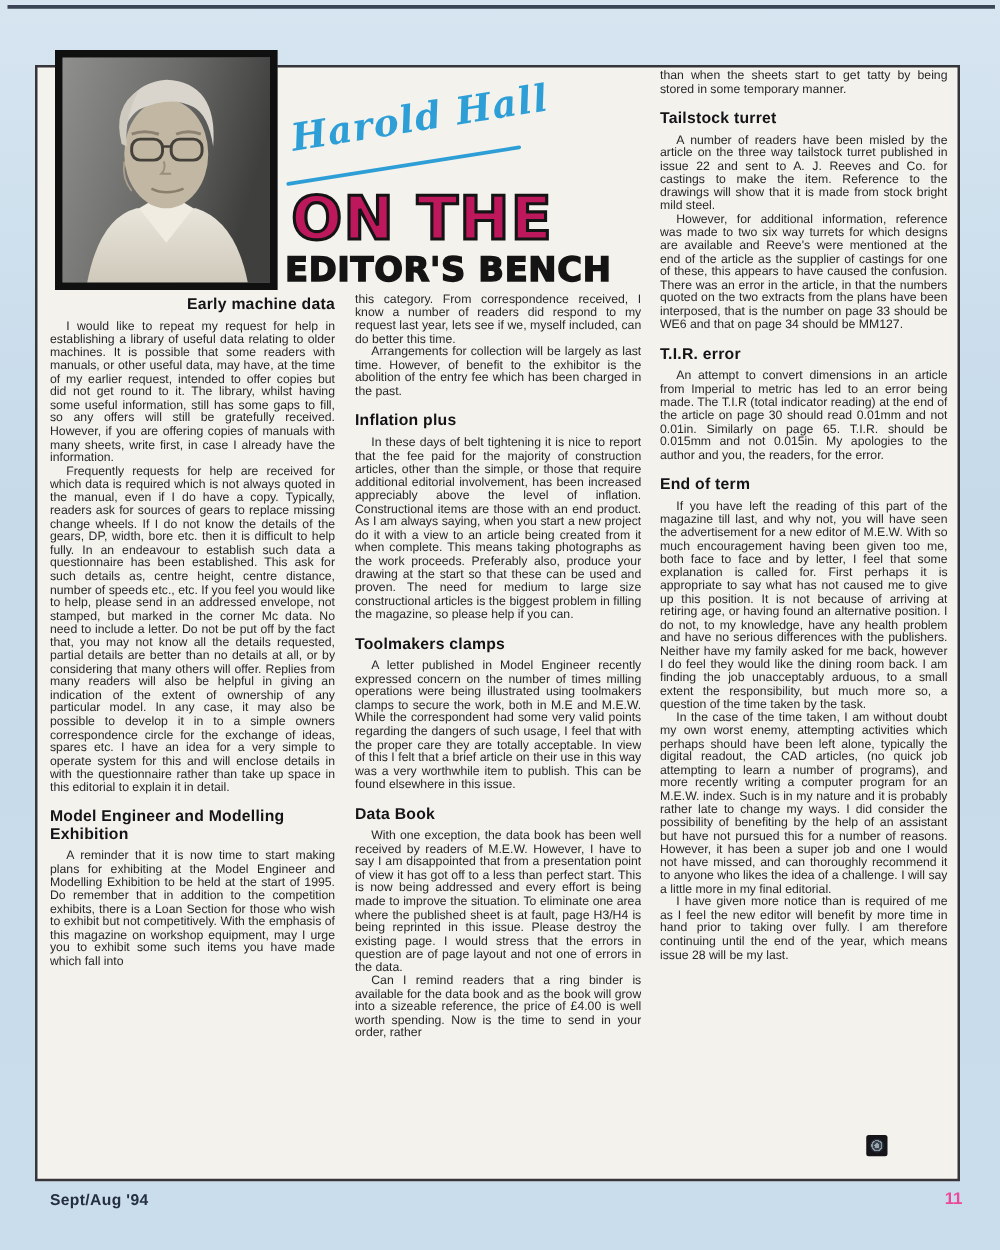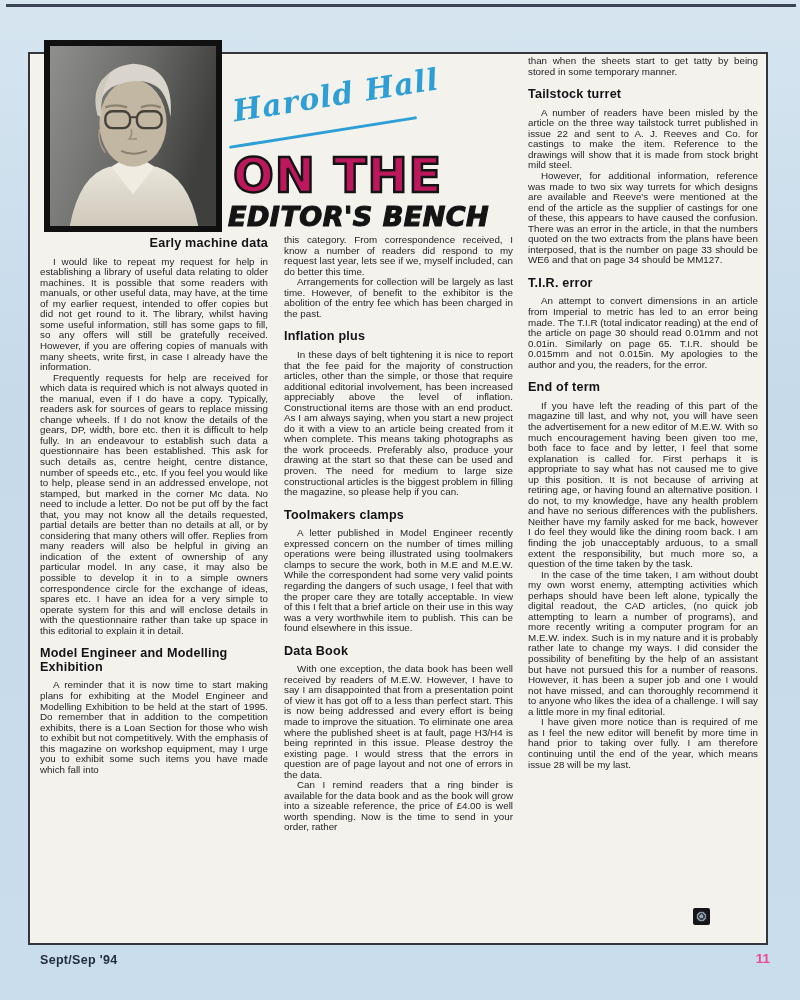--- a/index.html
+++ b/index.html
@@ -33,21 +33,21 @@
   .title1{
     position:absolute;left:233px;top:144px;z-index:6;
     font-family:"DejaVu Sans","Liberation Sans",sans-serif;
     font-weight:900;font-size:48px;line-height:62px;color:#be185d;
     letter-spacing:1px;-webkit-text-stroke:2.5px #141414;white-space:nowrap;
   }
   .title2{
     position:absolute;left:228px;top:203px;z-index:6;
     font-family:"DejaVu Sans","Liberation Sans",sans-serif;
     font-weight:900;font-size:27px;line-height:28px;color:#141414;
-    letter-spacing:.5px;-webkit-text-stroke:1.2px #141414;white-space:nowrap;font-style:italic;
+    letter-spacing:.5px;-webkit-text-stroke:1.2px #141414;white-space:nowrap;
   }
   .col{position:absolute;overflow:hidden;font-size:9.8px;line-height:10.55px;text-align:justify;}
   .col-1{left:40px;top:237px;width:228px;height:702px;}
   .col-2{left:284px;top:235px;width:229px;height:704px;}
   .col-3{left:528px;top:56px;width:230px;height:880px;}
   .col h3{
     font-size:12.6px;line-height:13.6px;margin:11px 0 6px 0;color:#141418;
     letter-spacing:.2px;text-align:left;
   }
   .col .first h3{margin-top:0;text-align:right;}
@@ -160,14 +160,14 @@
   <div class="section">
     <h3>End of term</h3>
     <p class="ind">If you have left the reading of this part of the magazine till last, and why not, you will have seen the advertisement for a new editor of M.E.W. With so much encouragement having been given too me, both face to face and by letter, I feel that some explanation is called for. First perhaps it is appropriate to say what has not caused me to give up this position. It is not because of arriving at retiring age, or having found an alternative position. I do not, to my knowledge, have any health problem and have no serious differences with the publishers. Neither have my family asked for me back, however I do feel they would like the dining room back. I am finding the job unacceptably arduous, to a small extent the responsibility, but much more so, a question of the time taken by the task.</p>
     <p class="ind">In the case of the time taken, I am without doubt my own worst enemy, attempting activities which perhaps should have been left alone, typically the digital readout, the CAD articles, (no quick job attempting to learn a number of programs), and more recently writing a computer program for an M.E.W. index. Such is in my nature and it is probably rather late to change my ways. I did consider the possibility of benefiting by the help of an assistant but have not pursued this for a number of reasons. However, it has been a super job and one I would not have missed, and can thoroughly recommend it to anyone who likes the idea of a challenge. I will say a little more in my final editorial.</p>
     <p class="ind">I have given more notice than is required of me as I feel the new editor will benefit by more time in hand prior to taking over fully. I am therefore continuing until the end of the year, which means issue 28 will be my last.</p>
   </div>
 </div>
 
 <div class="endmark"></div>
 
-<div class="footer-issue">Sept/Sep '94</div>
+<div class="footer-issue">Sept/Aug '94</div>
 <div class="footer-page">11</div>
 
 </body></html>

